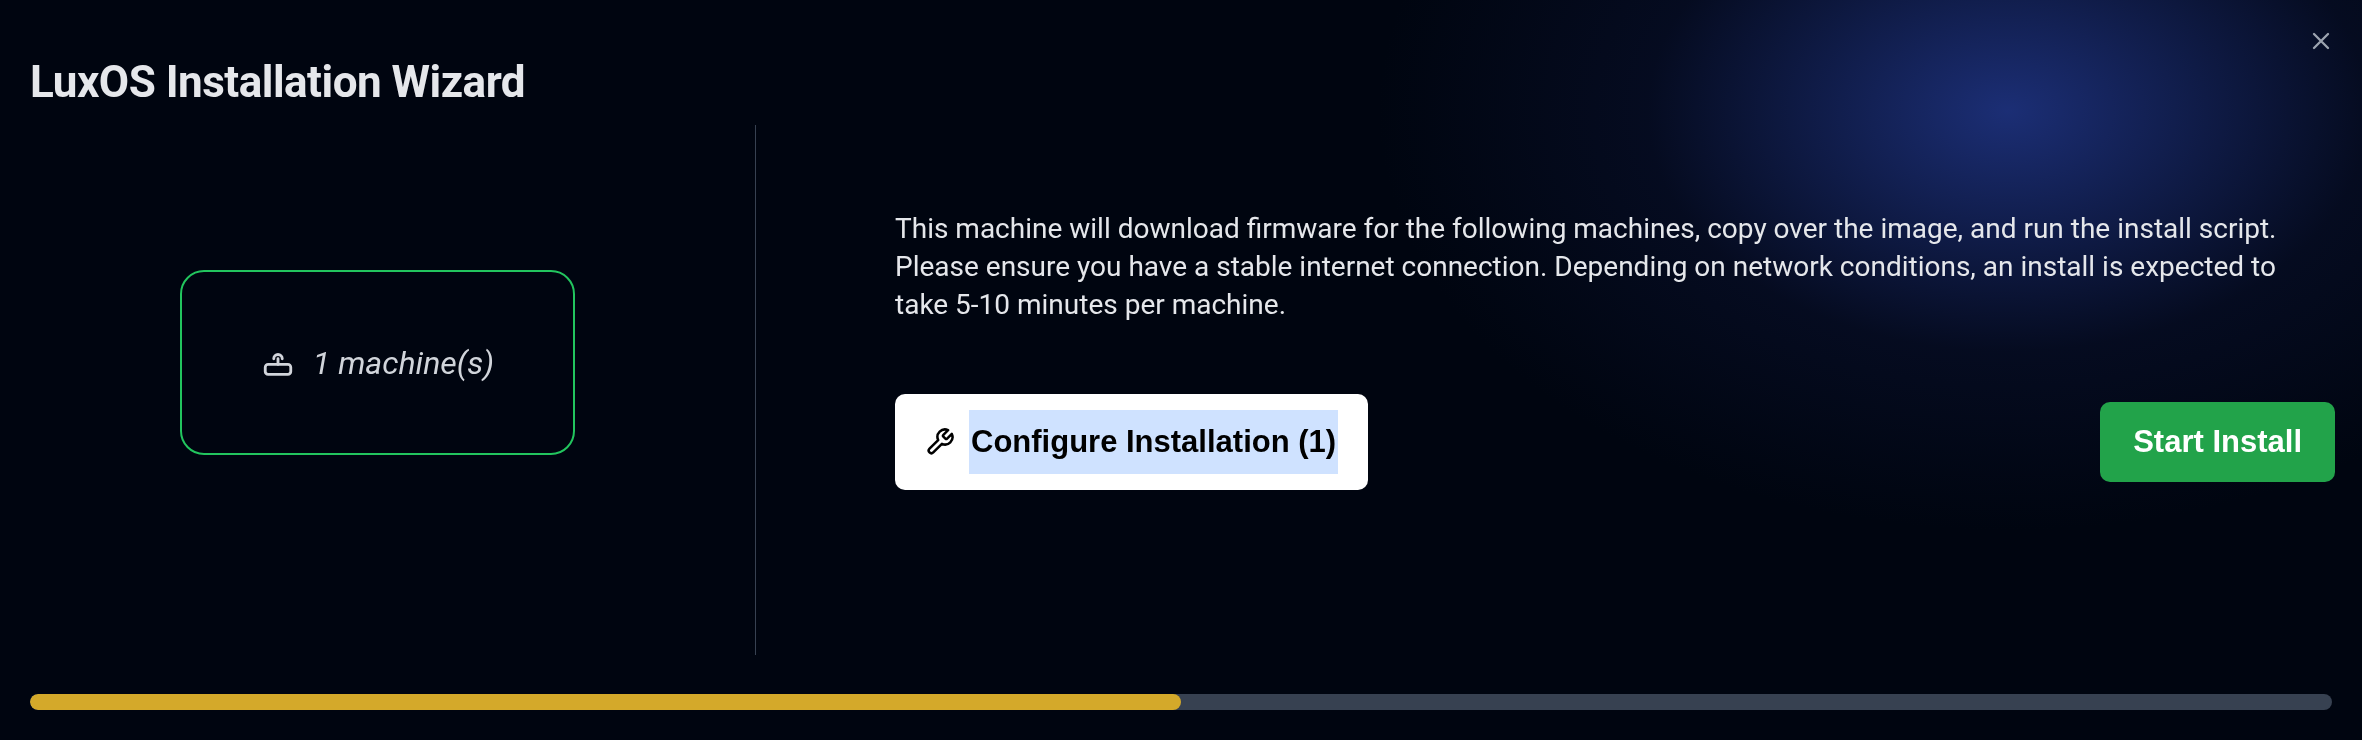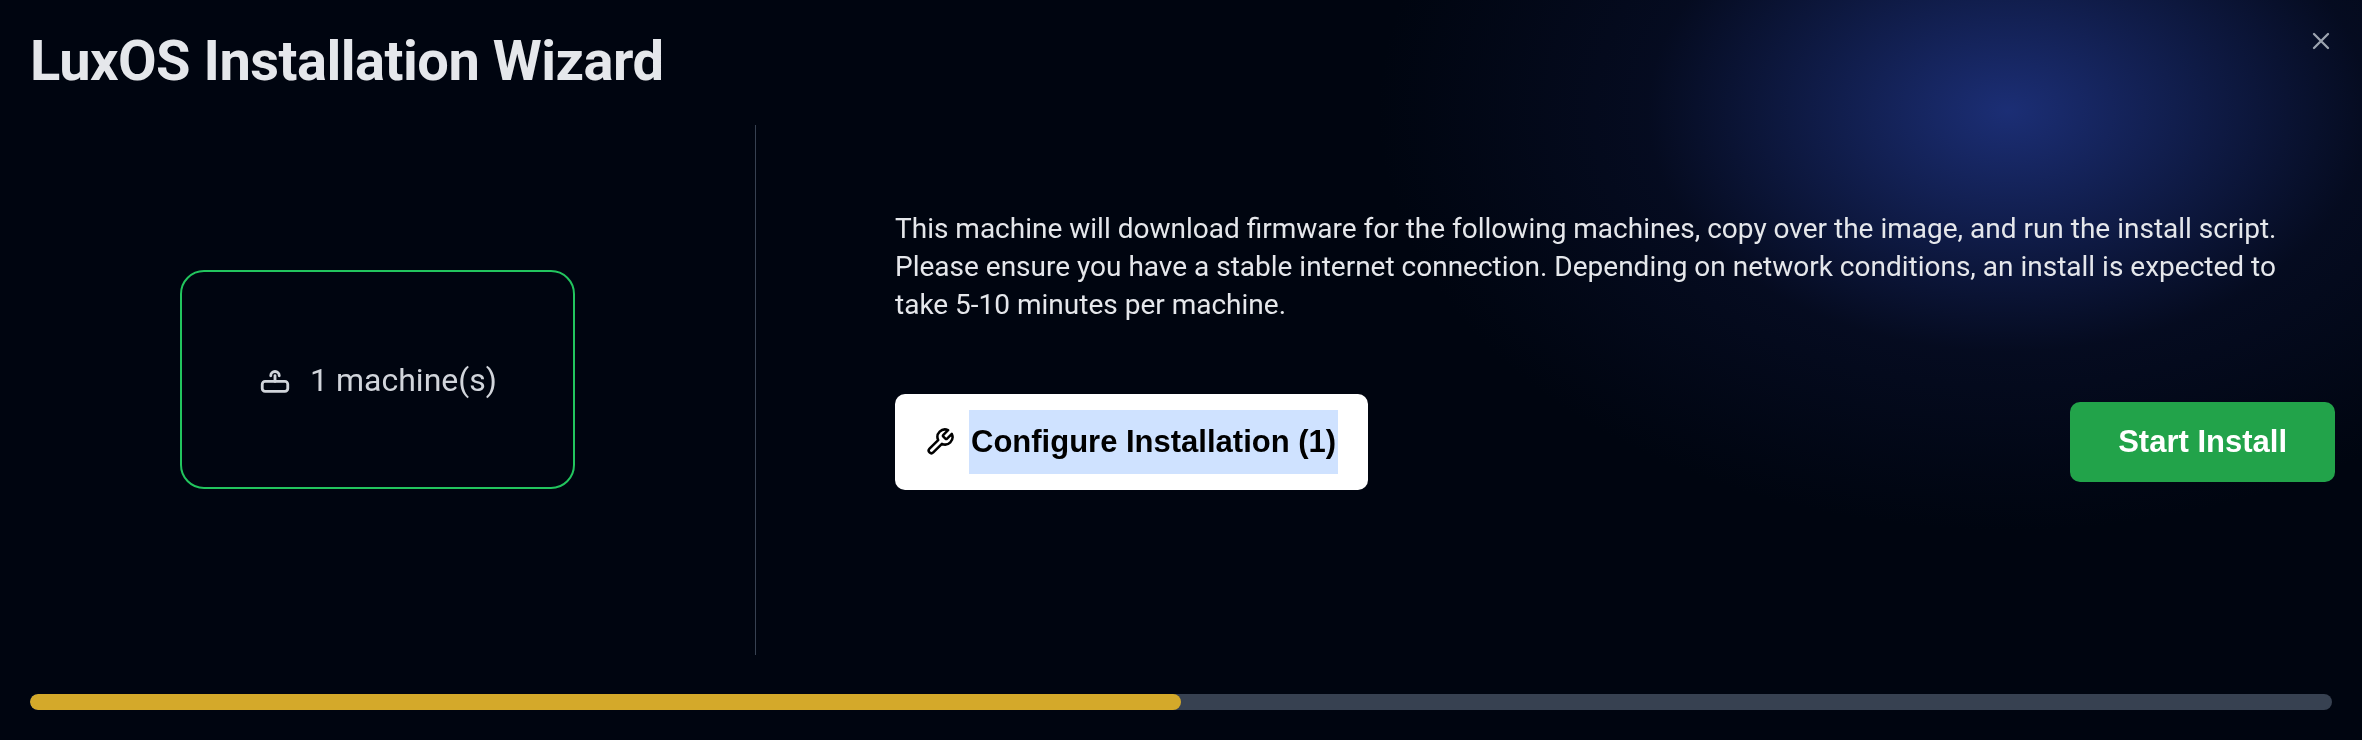--- a/index.html
+++ b/index.html
@@ -47,48 +47,49 @@
       z-index: 10;
     }
     .close-button svg {
       width: 28px;
       height: 28px;
       stroke: #9ca3af;
       stroke-width: 2;
     }
     .title {
       position: absolute;
-      top: 28px;
+      top: 56px;
       left: 30px;
-      font-size: 56px;
+      font-size: 44px;
       font-weight: 700;
       color: #e5e7eb;
       letter-spacing: -0.5px;
     }
     .left-panel {
       position: absolute;
       left: 0;
       top: 125px;
       width: 755px;
       height: 530px;
       display: flex;
       align-items: flex-start;
       justify-content: center;
       padding-top: 145px;
     }
     .machine-card {
       width: 395px;
-      height: 219px;
+      height: 185px;
       border: 2px solid #22c55e;
       border-radius: 24px;
       display: flex;
       align-items: center;
       justify-content: center;
       gap: 18px;
       background: transparent;
+      font-style: italic;
     }
     .machine-card svg {
       width: 34px;
       height: 34px;
       stroke: #d1d5db;
       fill: none;
       stroke-width: 2;
     }
     .machine-count {
       font-size: 32px;
@@ -152,21 +153,21 @@
     }
     .configure-text {
       background: #cfe2ff;
       padding: 14px 2px;
     }
     .start-button {
       background: #22a34a;
       color: #fff;
       border: none;
       border-radius: 10px;
-      padding: 22px 48px;
+      padding: 22px 33px;
       font-size: 31px;
       font-weight: 600;
       cursor: pointer;
       text-align: center;
     }
     .progress-track {
       position: absolute;
       bottom: 30px;
       left: 30px;
       right: 30px;

